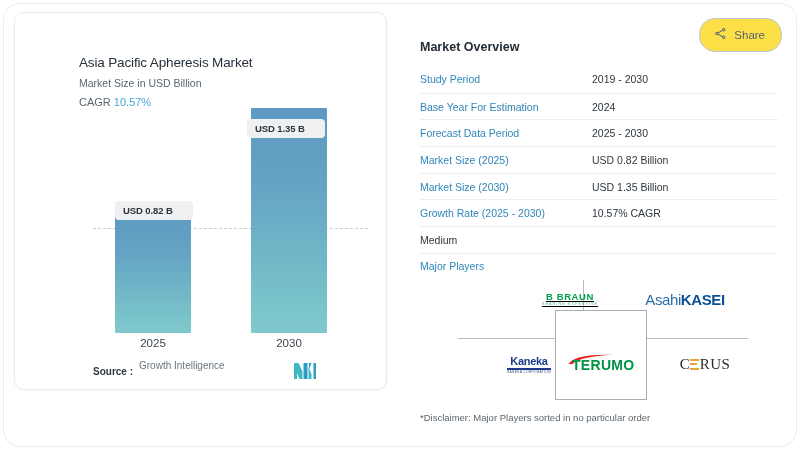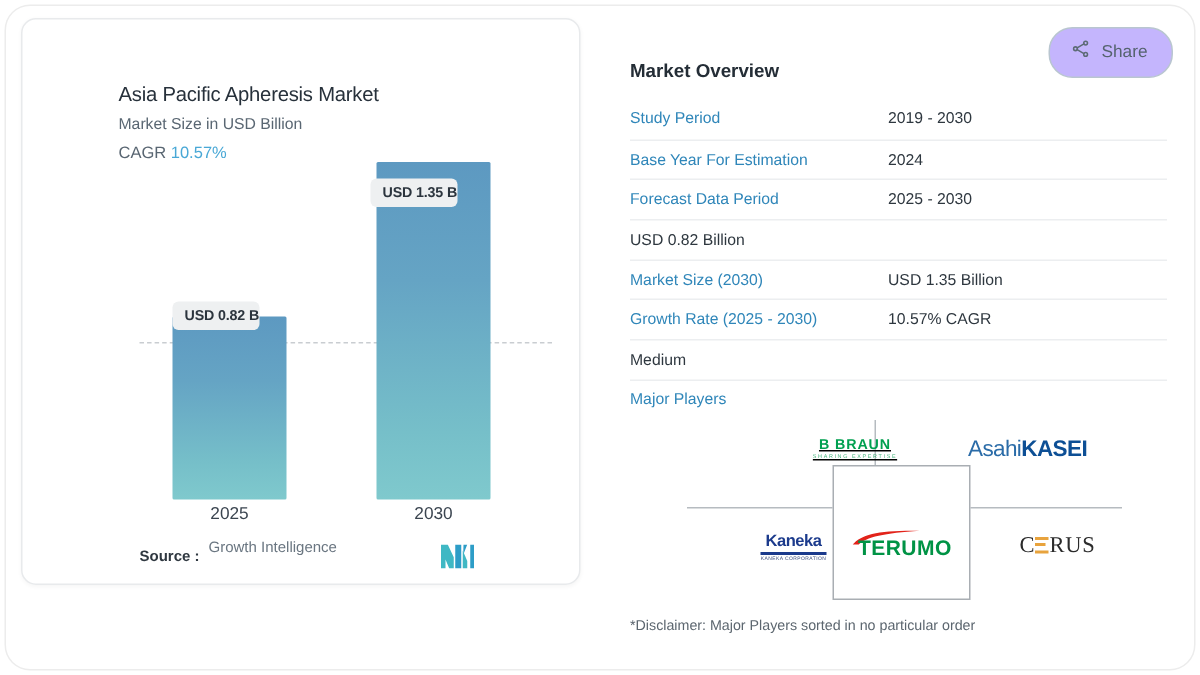--- a/index.html
+++ b/index.html
@@ -91,21 +91,21 @@
   .bar-label.l-2025 { left: 78px; }
   .bar-label.l-2030 { left: 214px; }
 
   .value-badge {
     position: absolute;
     background: #eef0f1;
     border-radius: 4px;
     font-size: 9.5px;
     font-weight: bold;
     color: #2b343d;
-    padding: 4px 0 4px 8px;
+    padding: 4px 20px 4px 8px;
     white-space: nowrap;
     letter-spacing: -0.1px;
   }
   .badge-2025 { left: 85px; top: 78px; }
   .badge-2030 { left: 217px; top: -4px; }
 
   .source-row {
     position: absolute;
     left: 78px; bottom: 12px;
     display: flex;
@@ -124,21 +124,21 @@
   
   .share-btn {
     position: absolute;
     right: 18px; top: 18px;
     display: flex;
     align-items: center;
     gap: 7px;
     padding: 7px 16px 7px 14px;
     border: 1px solid #b9c6d0;
     border-radius: 16px;
-    background: #c4b5fd;
+    background: #fde047;
     cursor: pointer;
   }
   .share-btn span.txt {
     font-size: 11.5px;
     color: #55636e;
   }
 
   
   .right-panel {
     position: absolute;
@@ -337,20 +337,21 @@
       </div>
       <div class="ov-row">
         <div class="ov-key">Base Year For Estimation</div>
         <div class="ov-val">2024</div>
       </div>
       <div class="ov-row">
         <div class="ov-key">Forecast Data Period</div>
         <div class="ov-val">2025 - 2030</div>
       </div>
       <div class="ov-row">
+        <div class="ov-key">Market Size (2025)</div>
         <div class="ov-val">USD 0.82 Billion</div>
       </div>
       <div class="ov-row">
         <div class="ov-key">Market Size (2030)</div>
         <div class="ov-val">USD 1.35 Billion</div>
       </div>
       <div class="ov-row">
         <div class="ov-key">Growth Rate (2025 - 2030)</div>
         <div class="ov-val">10.57% CAGR</div>
       </div>

